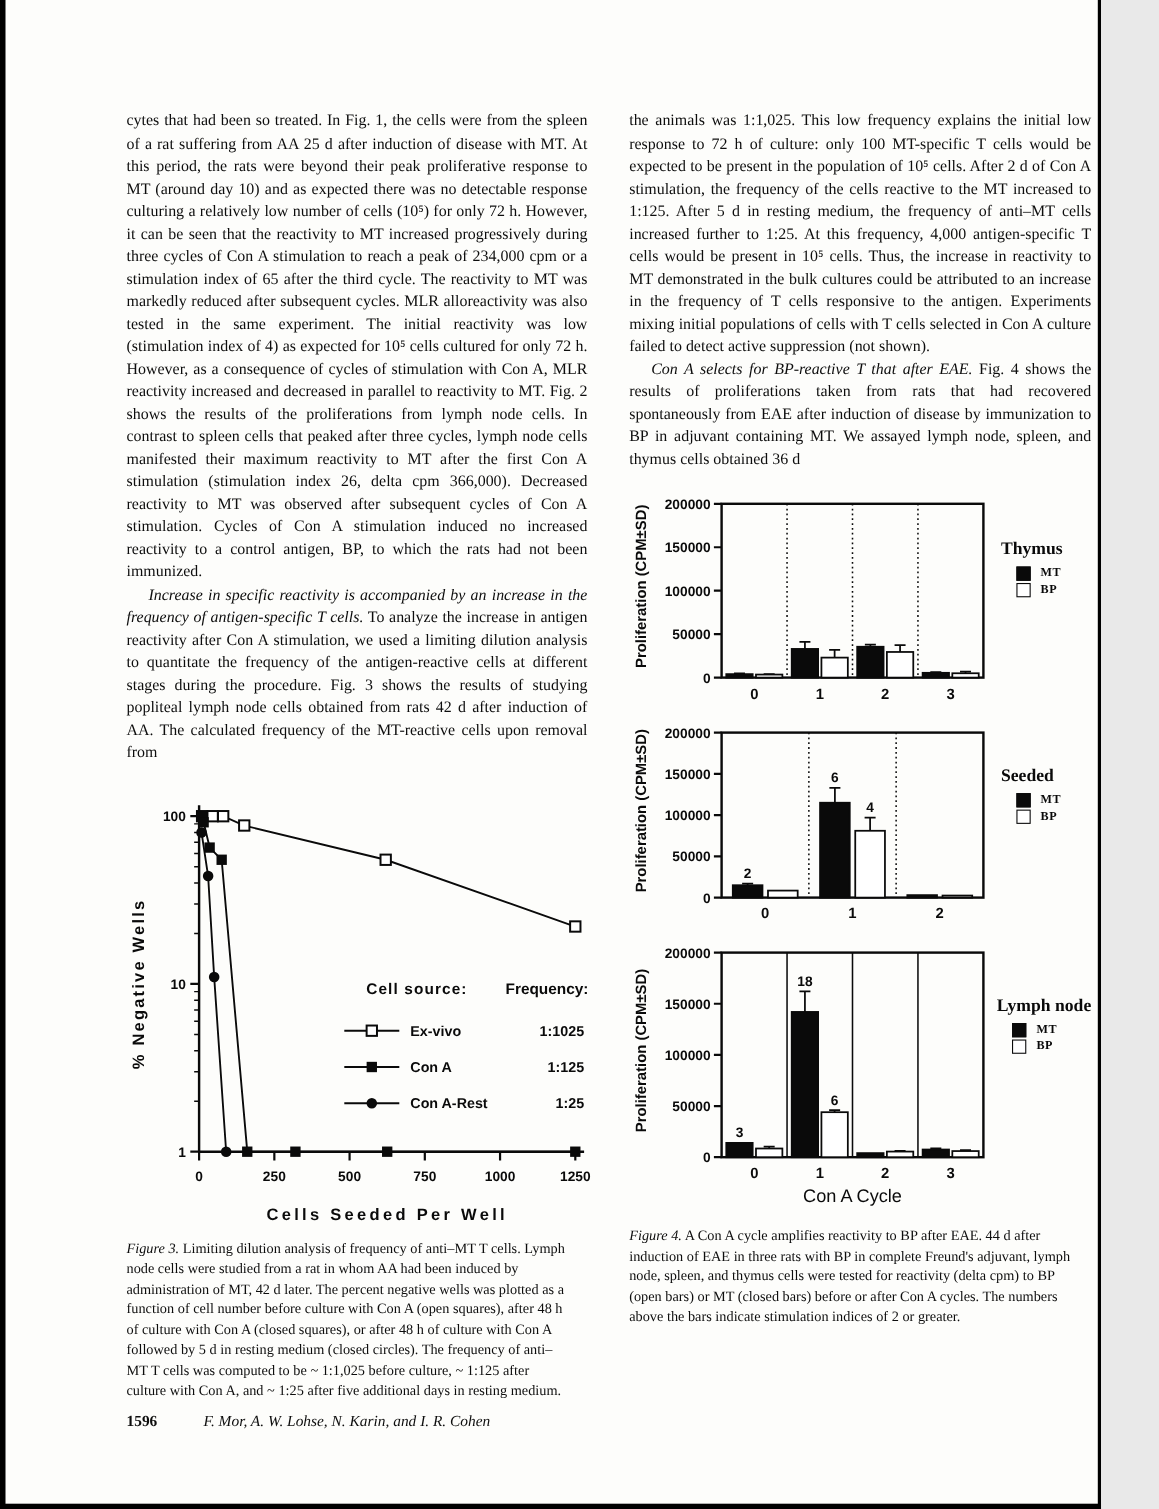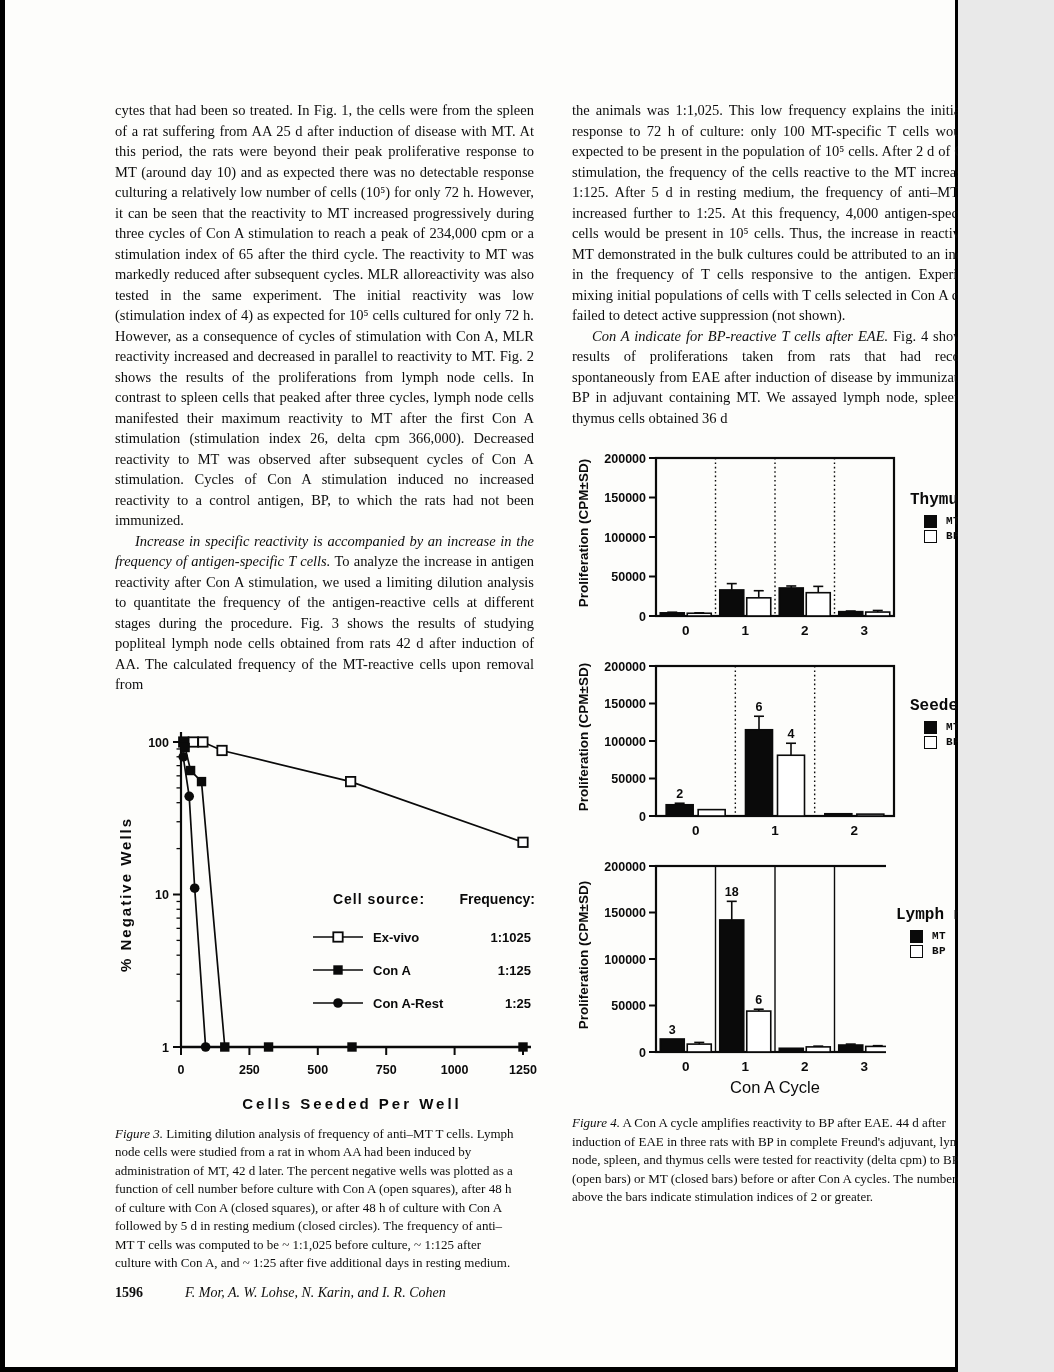--- a/index.html
+++ b/index.html
@@ -1,17 +1,17 @@
 <!DOCTYPE html>
 <html><head>
 <meta charset="utf-8">
 <style>
   html,body{margin:0;padding:0;background:#e9e9e9;}
-  .page{position:relative;width:926px;height:1372px;background:#fdfdfb;overflow:hidden;
-        font-family:"Liberation Serif","DejaVu Serif",serif;color:#0d0d0d;padding-left:32px;}
+  .page{position:relative;width:1001px;height:1372px;background:#fdfdfb;overflow:hidden;
+        font-family:"Liberation Serif","DejaVu Serif",serif;color:#0d0d0d;}
   .edge{position:absolute;background:#000;}
   .edge-left{left:0;top:0;width:5px;height:100%;}
   .edge-bottom{left:0;bottom:0;width:100%;height:5px;}
   .edge-right{right:0;top:0;width:3px;height:100%;}
 
   .colL{position:absolute;left:115px;top:100px;width:419px;}
   .colR{position:absolute;left:572px;top:100px;width:420px;}
 
   .p{font-size:14.5px;line-height:20.5px;text-align:justify;margin:0;}
   .p + .p{margin-top:0;}
@@ -25,21 +25,21 @@
   .footer .pn{font-weight:bold;}
   .footer .authors{font-style:italic;margin-left:42px;}
 
   
   .fig3{margin-top:22px;}
   .barrow{display:flex;align-items:flex-start;margin-top:16px;}
   .barrow:first-of-type{margin-top:22px;}
   .ylab{flex:0 0 22px;position:relative;}
   .ylab span{position:absolute;left:50%;top:50%;transform:translate(-50%,-50%) rotate(-90deg);
              white-space:nowrap;font:700 13.5px "Liberation Sans","DejaVu Sans",sans-serif;color:#0a0a0a;}
-  .bar-legend{margin-left:10px;flex:0 0 auto;font-family:Liberation Mono, monospace;color:#0a0a0a;}
+  .bar-legend{margin-left:10px;flex:0 0 auto;font-family:Liberation Serif, serif;color:#0a0a0a;}
   .bar-legend .bltitle{font-weight:700;font-size:16px;margin-bottom:6px;}
   .bar-legend .blrows{margin-left:14px;}
   .blrow{display:flex;align-items:flex-start;height:15px;}
   .blrow .sw{width:13px;height:13px;border:1.6px solid #0a0a0a;box-sizing:border-box;display:inline-block;}
   .blrow .bllab{font-weight:700;font-size:11px;margin-left:9px;letter-spacing:0.5px;}
 
   svg text{fill:#0a0a0a;}
   .tick{font:700 12.5px "Liberation Sans","DejaVu Sans",sans-serif;}
   .axlab{font:700 15px "Liberation Sans","DejaVu Sans",sans-serif;}
   .leghead{font:700 14px "Liberation Sans","DejaVu Sans",sans-serif;}
@@ -142,21 +142,21 @@
             <text x="258" y="290.5" class="legtxt">Con A-Rest</text>
             <text x="416" y="290.5" class="legtxt" text-anchor="end">1:25</text>
           </g>
         </svg></div>
 
     <p class="caption"><span class="lead-it">Figure 3.</span> <span>Limiting dilution analysis of frequency of anti–MT T cells. Lymph node cells were studied from a rat in whom AA had been induced by administration of MT, 42 d later. The percent negative wells was plotted as a function of cell number before culture with Con A (open squares), after 48 h of culture with Con A (closed squares), or after 48 h of culture with Con A followed by 5 d in resting medium (closed circles). The frequency of anti–MT T cells was computed to be ~ 1:1,025 before culture, ~ 1:125 after culture with Con A, and ~ 1:25 after five additional days in resting medium.</span></p>
   </div>
 
   <div class="colR">
     <p class="p">the animals was 1:1,025. This low frequency explains the initial low response to 72 h of culture: only 100 MT-specific T cells would be expected to be present in the population of 10⁵ cells. After 2 d of Con A stimulation, the frequency of the cells reactive to the MT increased to 1:125. After 5 d in resting medium, the frequency of anti–MT cells increased further to 1:25. At this frequency, 4,000 antigen-specific T cells would be present in 10⁵ cells. Thus, the increase in reactivity to MT demonstrated in the bulk cultures could be attributed to an increase in the frequency of T cells responsive to the antigen. Experiments mixing initial populations of cells with T cells selected in Con A culture failed to detect active suppression (not shown).</p>
-    <p class="p indent"><span class="lead-it">Con A indicate for BP-reactive T cells after EAE.</span> <span>Fig. 4 shows the results of proliferations taken from rats that had recovered spontaneously from EAE after induction of disease by immunization to BP in adjuvant containing MT. We assayed lymph node, spleen, and thymus cells obtained 36 d</span></p>
+    <p class="p indent"><span class="lead-it">Con A selects for BP-reactive T that after EAE.</span> <span>Fig. 4 shows the results of proliferations taken from rats that had recovered spontaneously from EAE after induction of disease by immunization to BP in adjuvant containing MT. We assayed lymph node, spleen, and thymus cells obtained 36 d</span></p>
 
     <div class="barrow">
         <div class="ylab" style="height: 166px;">
           <span>Proliferation  (CPM±SD)</span>
         </div>
         <svg width="306" height="192">
           <rect x="62" y="8" width="238" height="158" fill="none" stroke="#0a0a0a" stroke-width="2.2"></rect>
           <line x1="55" y1="166" x2="62" y2="166" stroke="#0a0a0a" stroke-width="2"></line>
           <text x="52" y="170.5" text-anchor="end" class="tick">0</text>
           <line x1="55" y1="126.5" x2="62" y2="126.5" stroke="#0a0a0a" stroke-width="2"></line>

